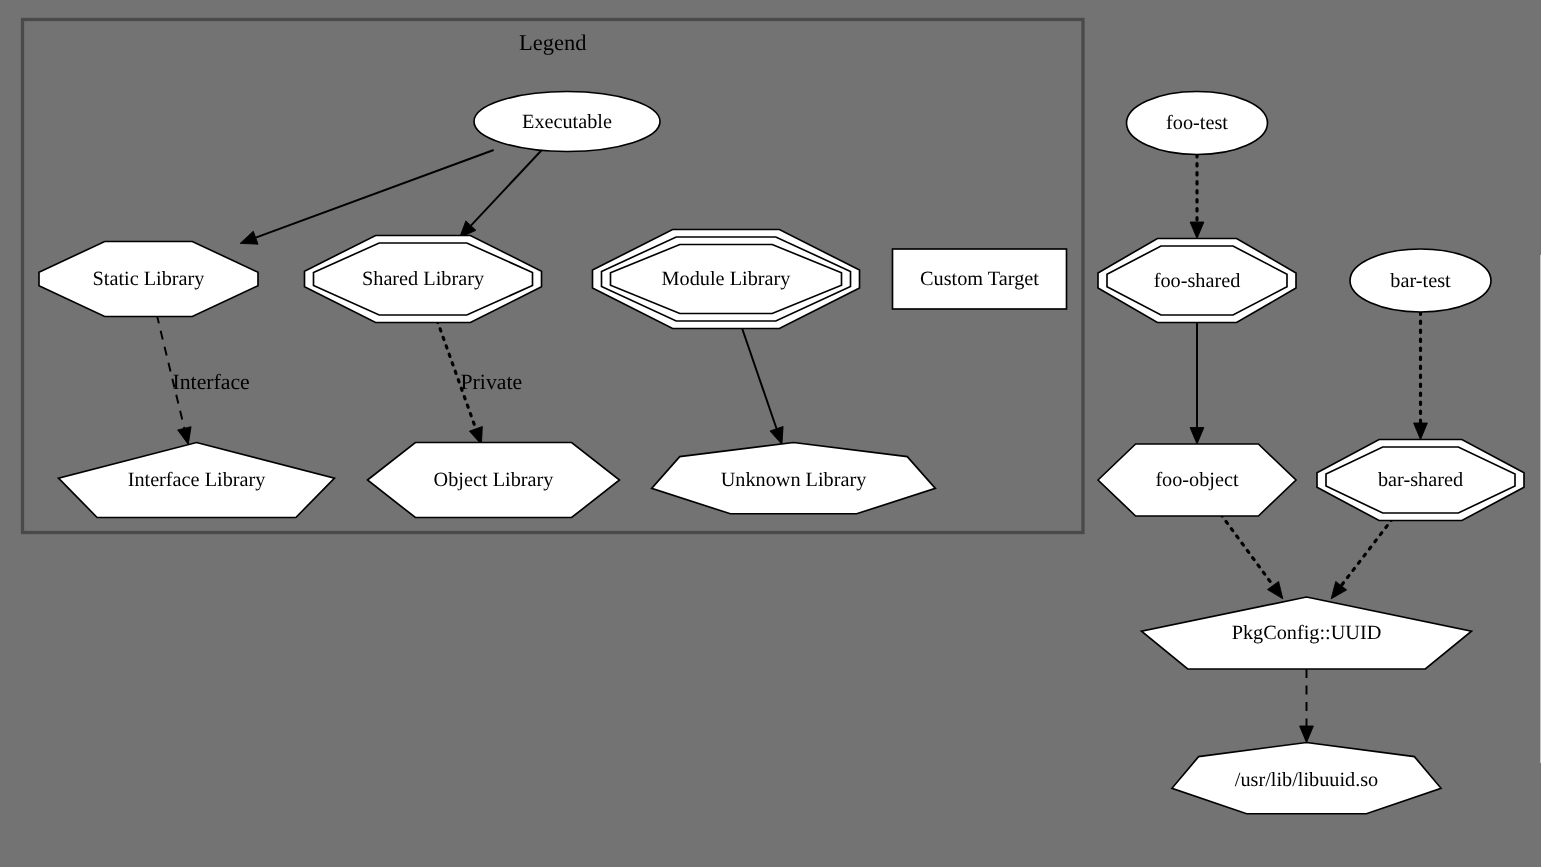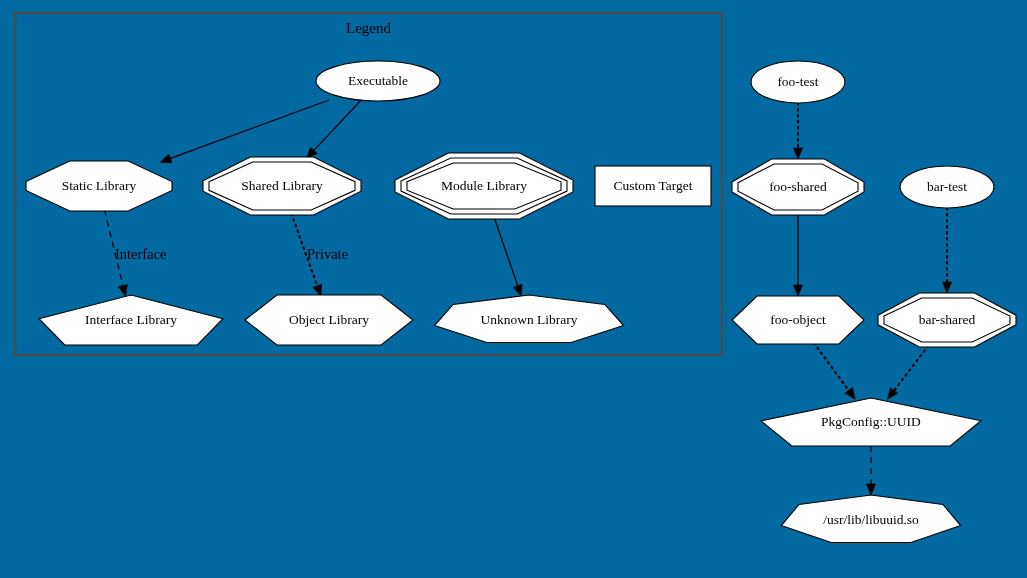--- a/index.html
+++ b/index.html
@@ -7,21 +7,21 @@
     padding: 0;
     background: #ffffff;
   }
   body {
     font-family: "Liberation Serif", "DejaVu Serif", serif;
   }
   #canvas {
     position: relative;
     width: 1027px;
     height: 578px;
-    background: #0369a1;
+    background: #737373;
     overflow: hidden;
   }
   svg#graph {
     position: absolute;
     top: 0;
     left: 0;
     width: 1027px;
     height: 578px;
     display: block;
   }

